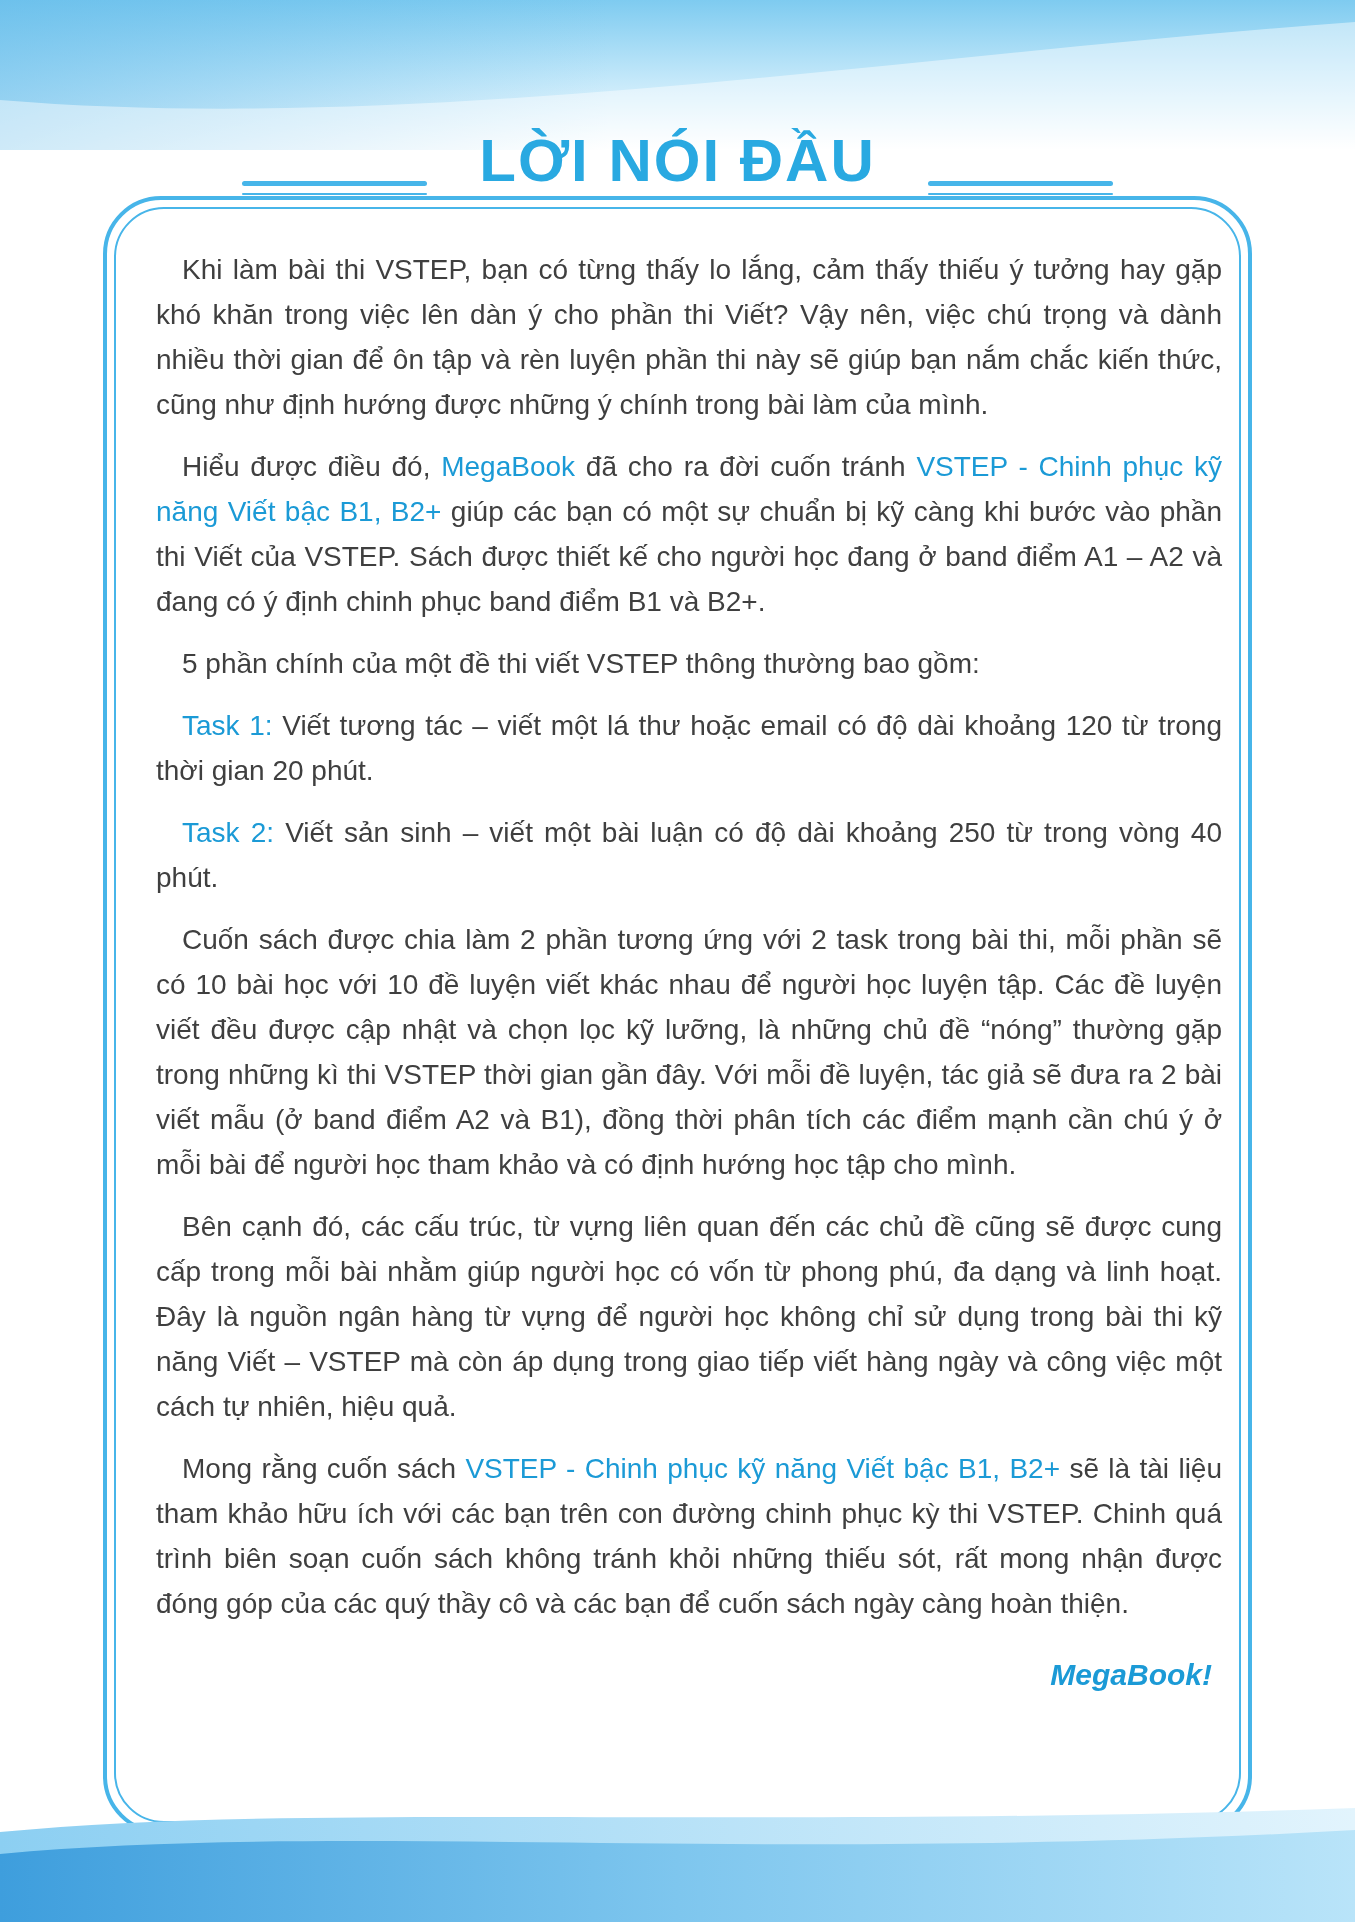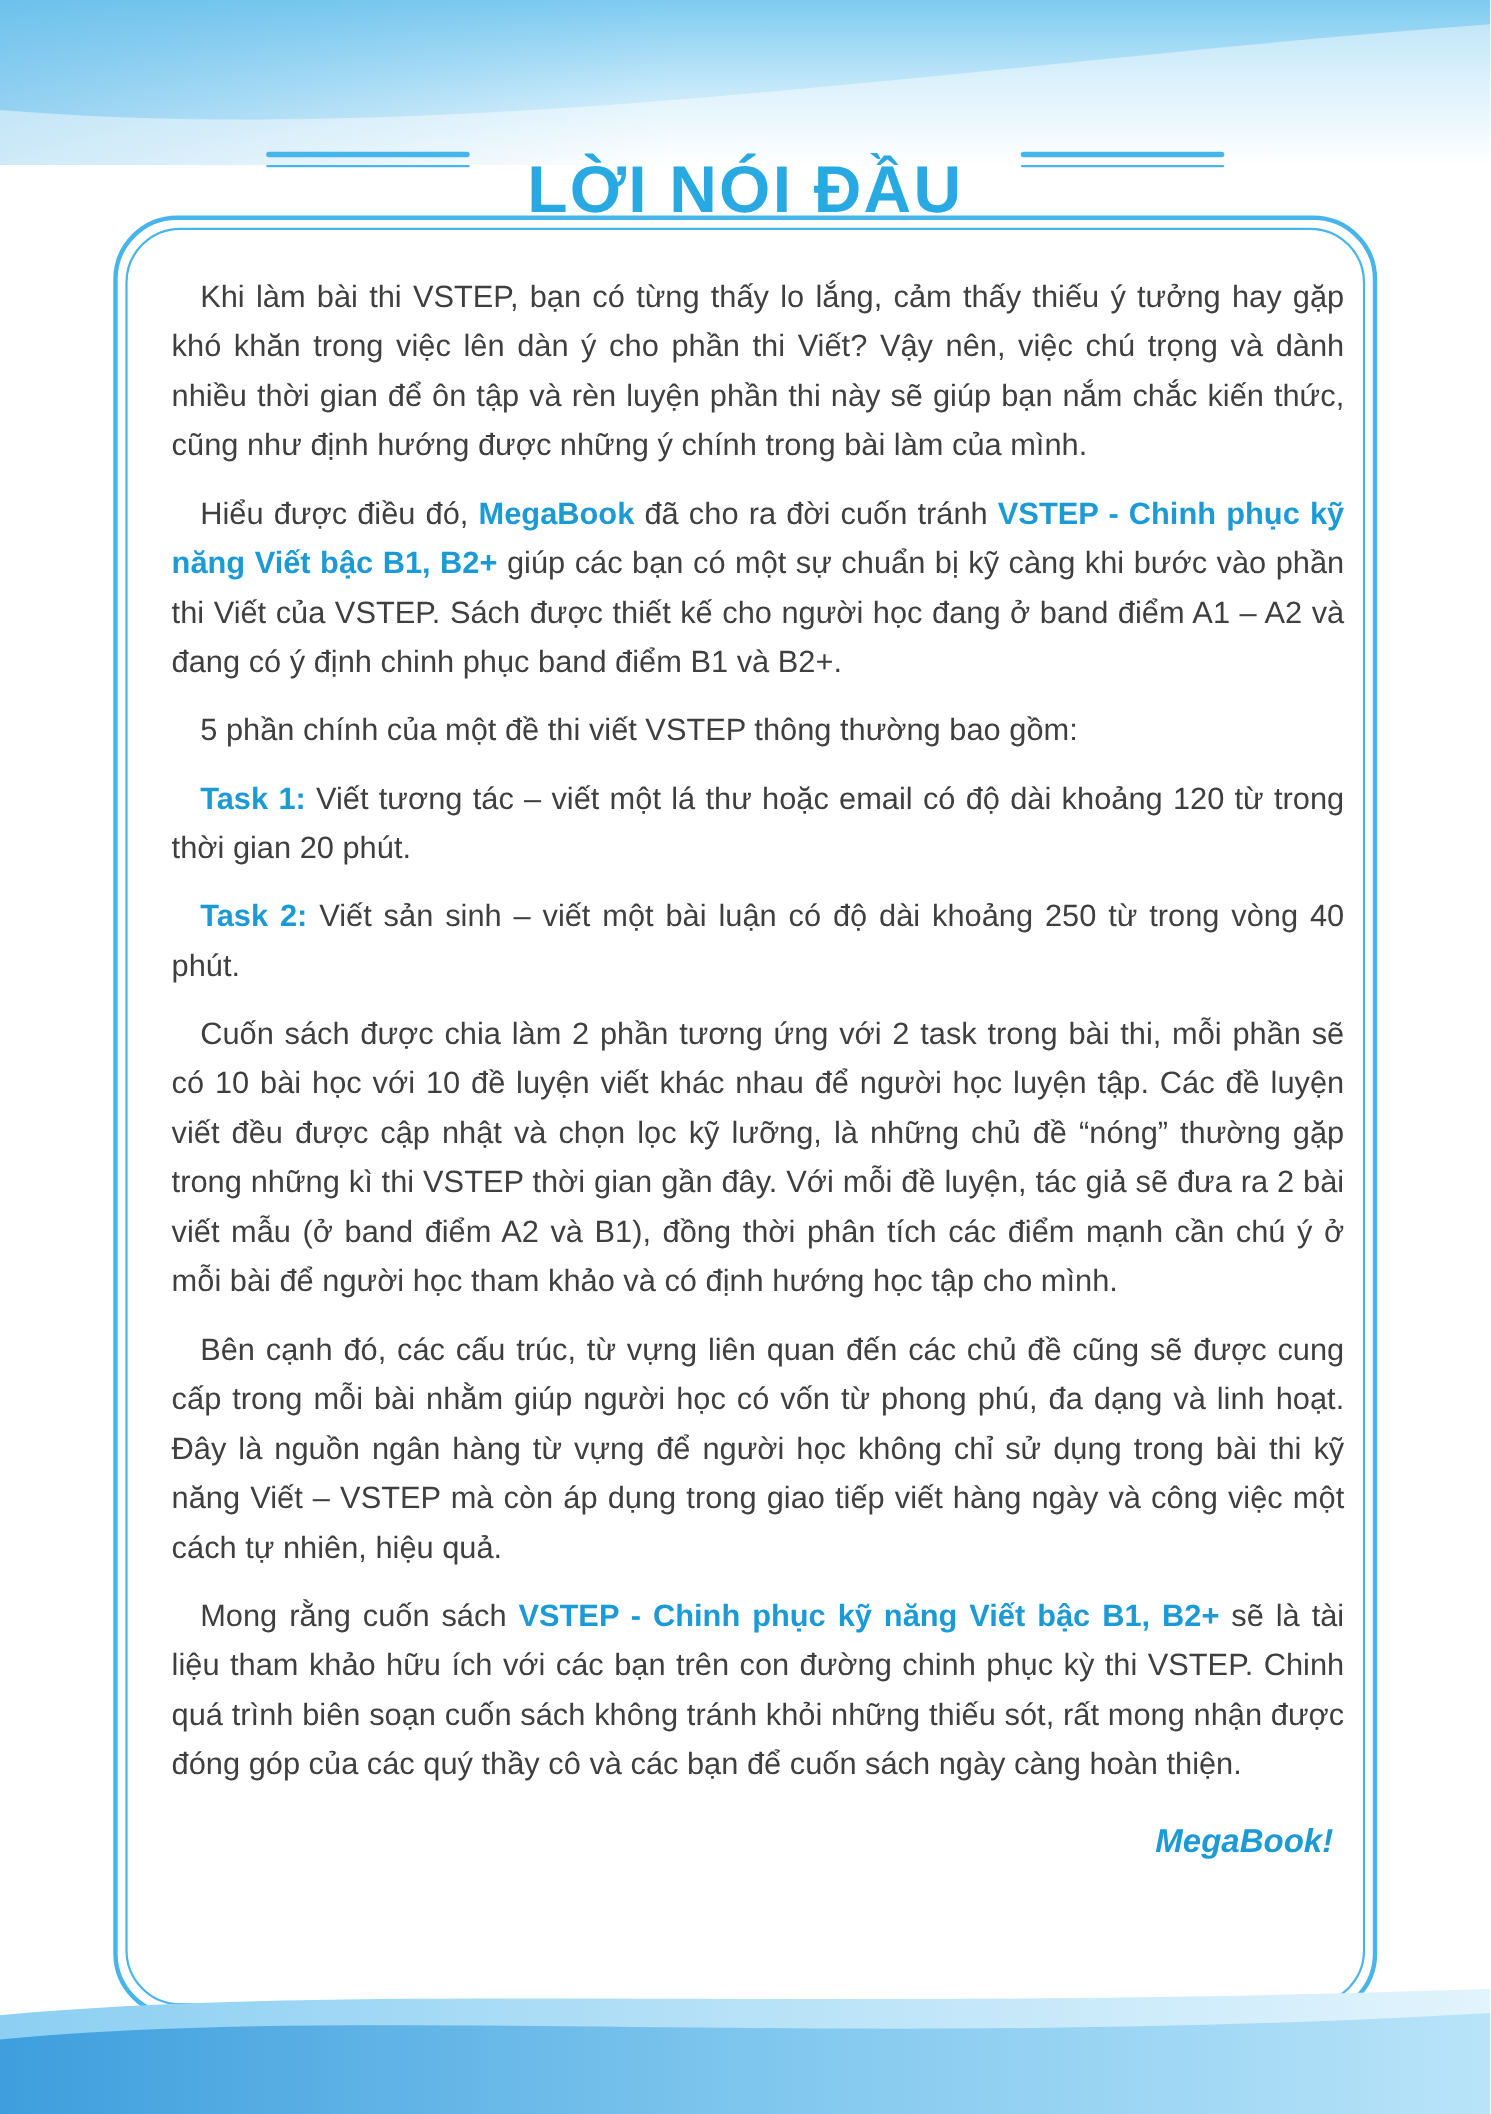--- a/index.html
+++ b/index.html
@@ -16,21 +16,21 @@
     background:#ffffff;
     font-family:"Liberation Sans","DejaVu Sans",sans-serif;
     overflow:hidden;
   }
   .top-band{position:absolute;top:0;left:0;width:1355px;height:150px;}
   .bottom-band{position:absolute;bottom:0;left:0;width:1355px;height:120px;}
   .top-band svg,.bottom-band svg{display:block;width:100%;height:100%;}
 
   .header{
     position:absolute;top:126px;left:0;width:100%;
-    display:flex;align-items:flex-start;justify-content:center;gap:52px;margin-top:12px;
+    display:flex;align-items:flex-end;justify-content:center;gap:52px;
   }
   .title{
     margin:0;
     font-size:60px;
     font-weight:800;
     letter-spacing:2px;
     color:var(--title-blue,#29a9e1);
     white-space:nowrap;
   }
   .rule{width:185px;display:flex;flex-direction:column;gap:7px;}
@@ -54,21 +54,21 @@
   .content p{
     margin:0 0 17px 0;
     font-size:28px;
     line-height:45px;
     color:var(--body-text,#3f3f3f);
     text-align:justify;
     text-indent:26px;
   }
   .content .accent{
     color:var(--accent,#1b9ad6);
-    font-weight:bold;
+    font-weight:normal;
   }
   .signature{
     margin-top:32px;
     padding-right:10px;
     text-align:right;
     font-size:30px;
     font-weight:bold;
     font-style:italic;
     color:var(--accent,#1b9ad6);
   }

